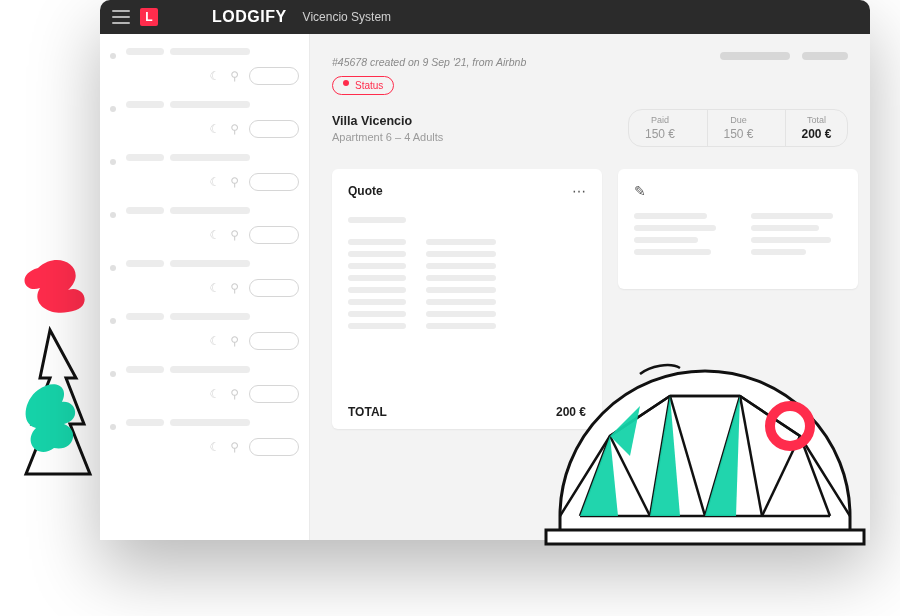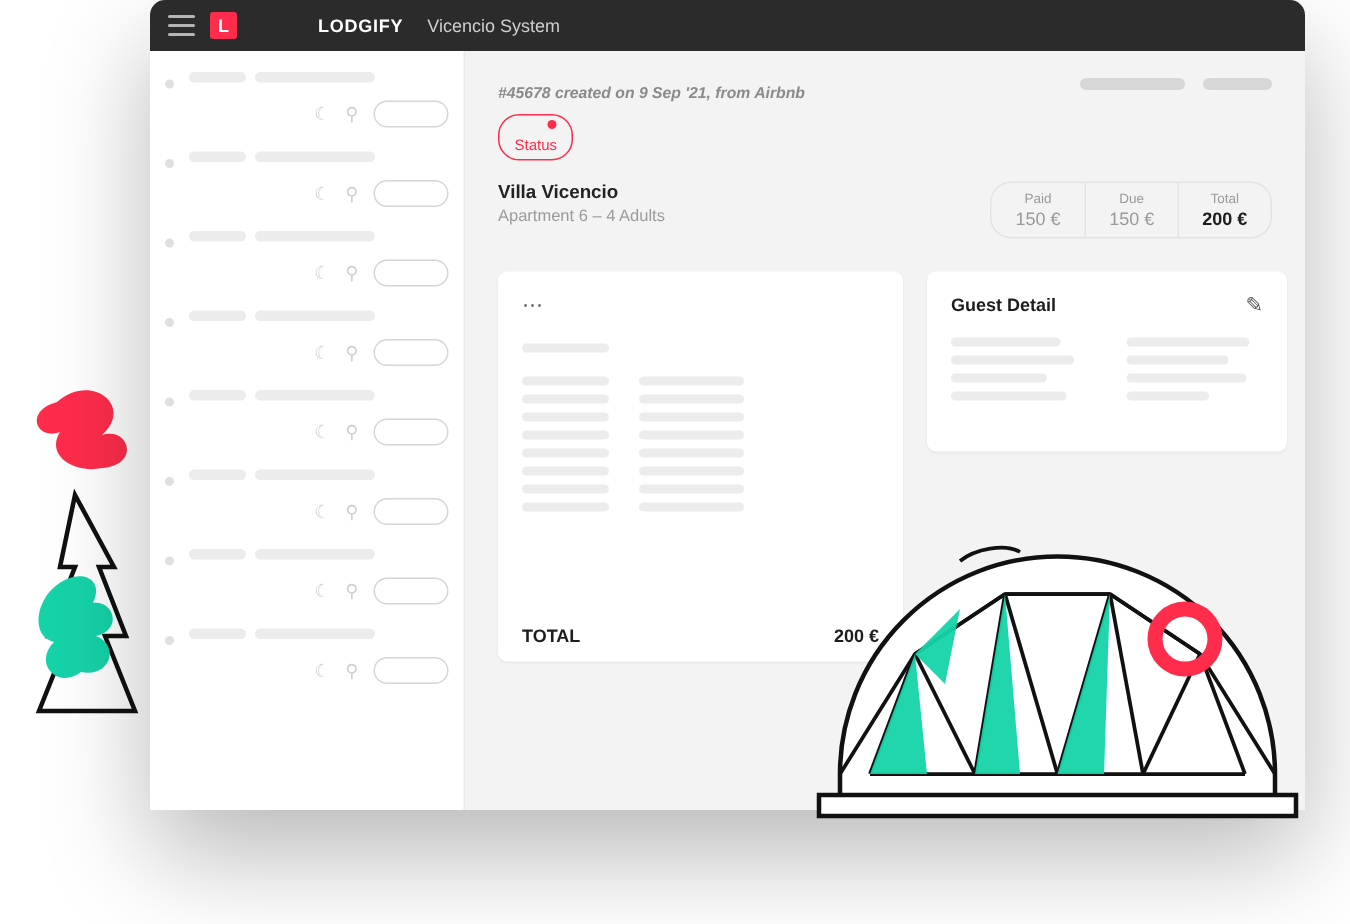--- a/index.html
+++ b/index.html
@@ -46,21 +46,21 @@
     display: flex; flex-direction: column; justify-content: space-between;
   }
   .hamburger span { height: 2px; background:#b5b5b5; border-radius: 1px; }
   .logo-badge {
     width: 18px; height: 18px;
     background: #ff2c4c;
     border-radius: 2px;
     display: flex; align-items: center; justify-content: center;
     color:#fff; font-weight: 900; font-size: 12px;
   }
-  .brand { color:#fff; font-weight:700; font-size:12px; letter-spacing:.5px;padding-left:44px; }
+  .brand { color:#fff; font-weight:700; font-size:16px; letter-spacing:.5px;padding-left:44px; }
   .section { color:#cfcfcf; font-size:12px; margin-left: 6px; }
   .body {
     display: flex;
     height: calc(100% - 34px);
     background: #f3f3f3;
   }
   .sidebar {
     width: 210px;
     background: #fff;
     border-right: 1px solid #eaeaea;
@@ -77,49 +77,49 @@
   .pill-btn {
     width: 50px; height: 18px;
     border: 1px solid #d6d6d6;
     border-radius: 12px;
     background:#fff;
   }
   .main { flex:1; padding: 18px 22px; overflow:hidden; }
   .hdr-row { display:flex; align-items:flex-start; }
   .hdr-left { flex:1; }
   .guest-name { font-size:17px; font-weight:800; color:#1d1d1d; }
-  .meta { font-size:10.5px; color:#8a8a8a; margin-top:4px; font-style: italic; font-weight: bold;}
+  .meta { font-size:10.5px; color:#8a8a8a; margin-top:4px; font-style: italic;}
   .status-chip {
-    display:inline-flex; align-items:flex-end; gap:6px;
+    display:inline-flex; align-items:flex-start; gap:6px;
     border:1px solid #ff2c4c; color:#ff2c4c;
     border-radius: 14px;
     padding: 3px 10px;
     font-size: 10px;
     margin-top: 8px;
-    flex-direction: column;
   }
   .status-chip .dot { width:6px;height:6px;border-radius:50%;background:#ff2c4c; }
   .hdr-right { display:flex; gap:12px; align-items:center; }
   .ph-hdr { height:8px; border-radius:4px; background:#d7d7d7; }
 
-  .property { margin-top: 14px; display:flex; align-items:flex-start; }
+  .property { margin-top: 14px; display:flex; align-items:center; }
   .prop-left { flex:1; }
   .villa { font-size:12.5px; font-weight:700; color:#232323; }
   .apt { font-size:11px; color:#9b9b9b; margin-top:3px; }
   .dates { font-size:11px; color:#1d1d1d; margin-top:6px; font-weight:700; }
   .dates .arrow { margin:0 6px; color:#1d1d1d; }
   .nights { font-weight:400; color:#8a8a8a; margin-left:6px; }
 
   .prop-right { text-align:right; }
   .damage { font-size:10.5px; color:#0a8c6a; margin-bottom:6px; }
   .money-grid {
     display:flex;
     border:1px solid #e3e3e3;
     border-radius:14px;
     overflow:hidden;
+    gap:16px;
   }
   .money-cell {
     width: 62px;
     padding: 5px 0;
     text-align:center;
     border-left:1px solid #e3e3e3;
   }
   .money-cell:first-child { border-left:none; }
   .money-label { font-size:9px; color:#9a9a9a; }
   .money-val { font-size:12px; color:#9a9a9a; margin-top:2px; }
@@ -308,20 +308,21 @@
               <div class="money-label">Total</div>
               <div class="money-val">200 €</div>
             </div>
           </div>
         </div>
       </div>
 
       <div class="cards">
         <div class="card quote">
           <div class="card-head">
+            <div class="card-title">Quote</div>
             <div class="card-act">⋯</div>
           </div>
           <div class="quote-lines">
             <div class="qline">
                 <div class="ph a" style="height:6px"></div>
               </div>
             <div style="height:10px"></div>
             <div class="qline">
                 <div class="ph a" style="height:6px"></div>
                 <div class="ph b" style="height:6px"></div>
@@ -357,21 +358,20 @@
           </div>
           <div class="quote-total">
             <span>TOTAL</span>
             <span class="spacer"></span>
             <span>200 €</span>
           </div>
         </div>
 
         <div class="card guest">
           <div class="card-head">
-            <div class="card-title">Guest Detail</div>
             <div class="card-act">✎</div>
           </div>
           <div class="guest-lines">
             <div class="gcol">
               <div class="ph" style="width:80%"></div>
               <div class="ph" style="width:90%"></div>
               <div class="ph" style="width:70%"></div>
               <div class="ph" style="width:85%"></div>
             </div>
             <div class="gcol">

